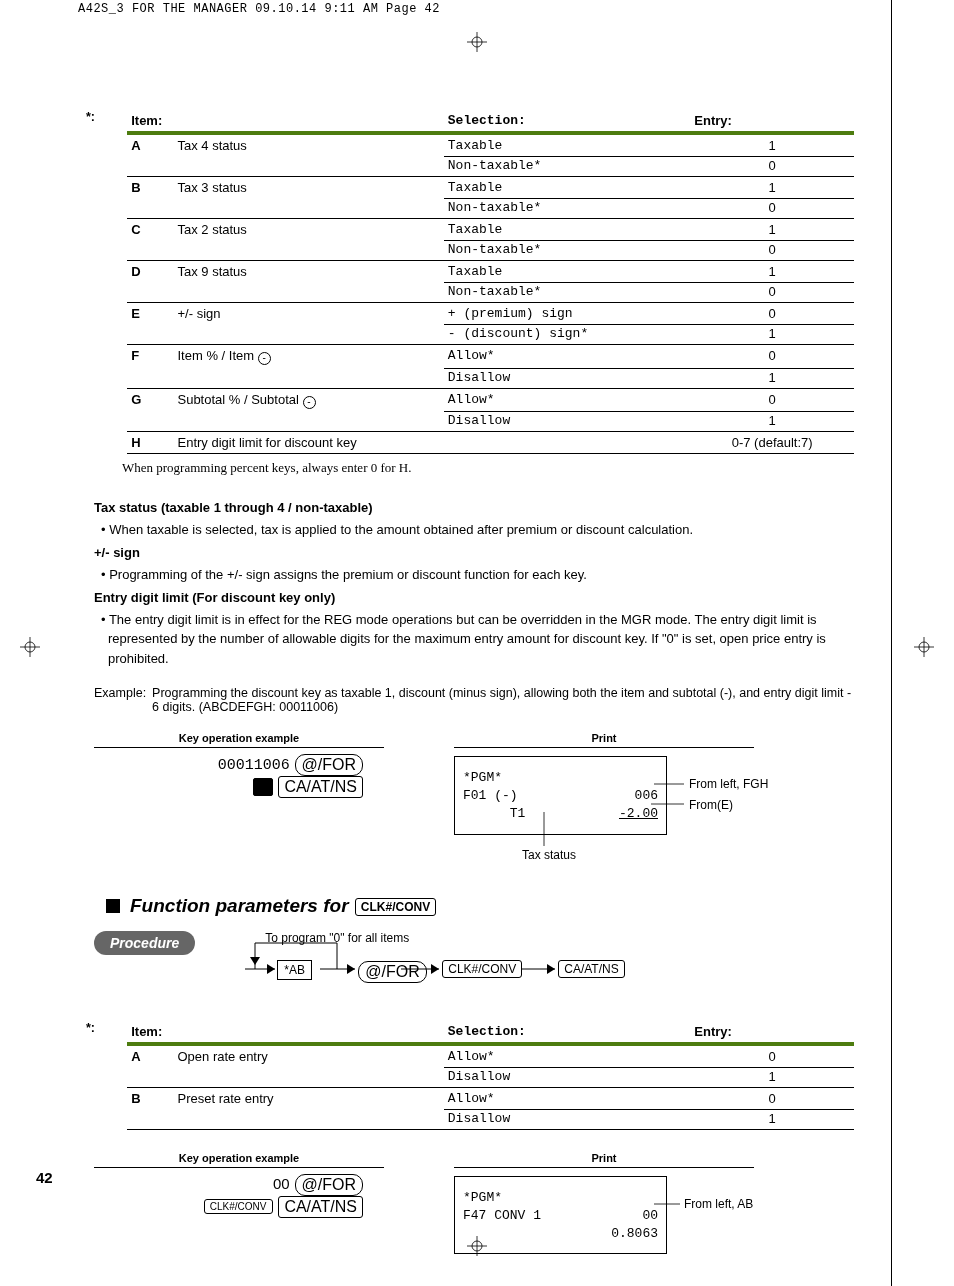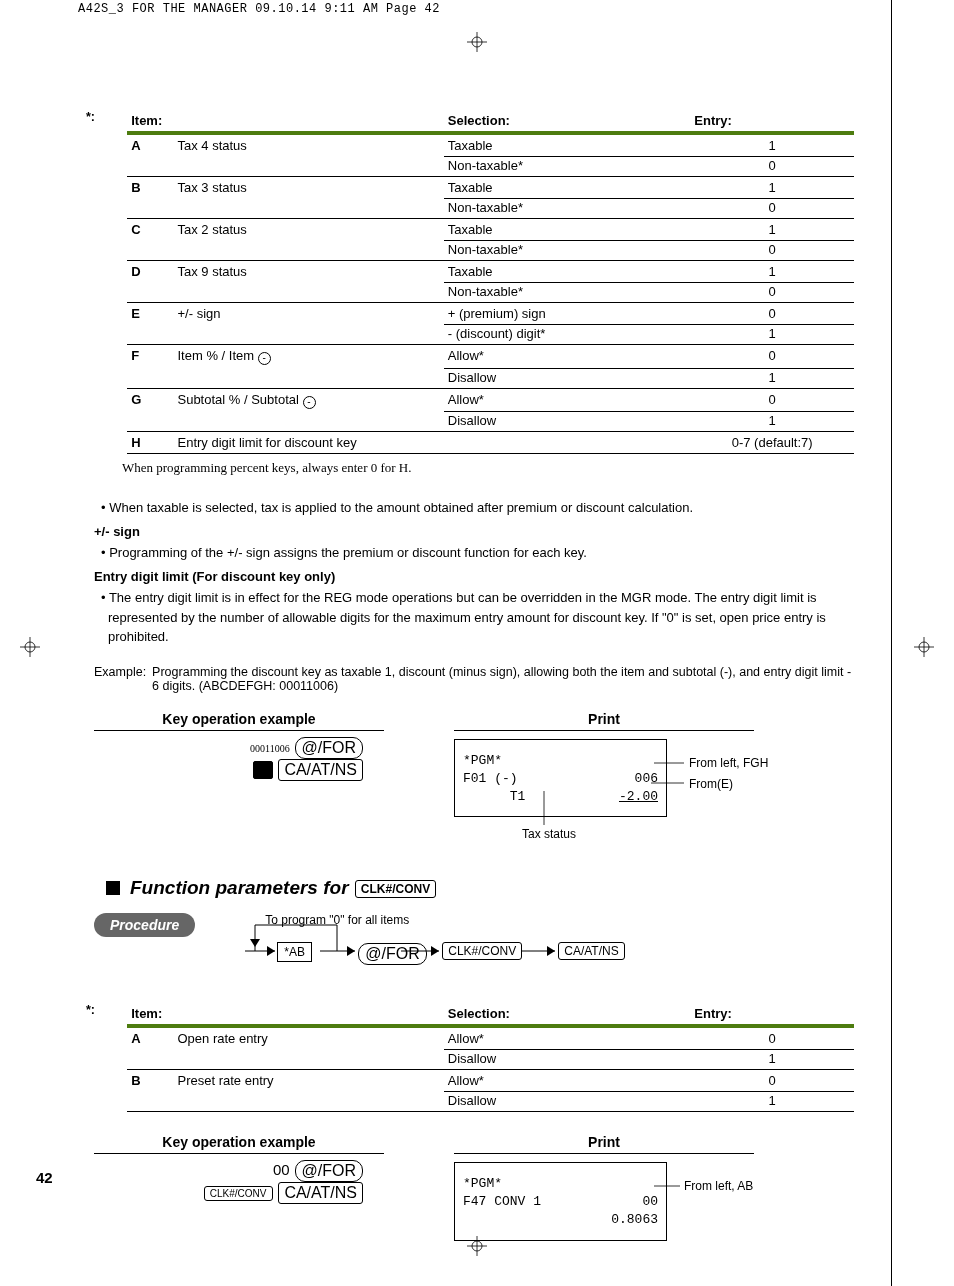--- a/index.html
+++ b/index.html
@@ -74,21 +74,21 @@
     padding: 3px 4px;
   }
   .param-table td {
     border-bottom: 1px solid #000;
     padding: 3px 4px;
     vertical-align: top;
   }
   .col-star { width: 20px; text-align: right; font-weight: bold;}
   .col-item { width: 28px; font-weight: bold; }
   .col-desc { width: 220px; }
-  .col-sel  { width: 200px; text-align: left; }
+  .col-sel  { width: 200px; text-align: left; font-family: Liberation Mono, monospace; }
   .col-entry{ width: 130px; text-align: center; }
   .row-cont td { padding-top: 1px; }
   .circ-minus {
     display: inline-block;
     width: 11px; height: 11px;
     border: 1px solid #000;
     border-radius: 50%;
     line-height: 9px;
     text-align: center;
     font-size: 10px;
@@ -115,21 +115,21 @@
   .ex-col {
     flex: 1;
     text-align: center;
   }
   .ex-title {
     font-weight: bold;
     border-bottom: 1px solid #000;
     text-align: center;
     padding-bottom: 3px;
     margin-bottom: 6px;
-    font-size: 14px;
+    font-size: 11px;
   }
   .key-seq {
     text-align: right;
     padding-right: 20px;
     font-size: 14px;
   }
   .keycap {
     display: inline-block;
     border: 1px solid #000;
     border-radius: 3px;
@@ -336,21 +336,21 @@
             <td class="col-star" style="border-bottom:none;"></td>
             <td class="col-item" style="border-bottom: none;">E</td>
             <td class="col-desc" style="border-bottom: none;">+/- sign</td>
             <td class="col-sel">+ (premium) sign</td>
             <td class="col-entry">0</td>
           </tr>
           <tr class="row-cont">
             <td style="border-bottom:none;"></td>
             <td></td>
             <td></td>
-            <td class="col-sel">- (discount) digit*</td>
+            <td class="col-sel">- (discount) sign*</td>
             <td class="col-entry">1</td>
           </tr>
           <tr>
             <td class="col-star" style="border-bottom:none;"></td>
             <td class="col-item" style="border-bottom: none;">F</td>
             <td class="col-desc" style="border-bottom: none;">Item % / Item <span class="circ-minus">-</span></td>
             <td class="col-sel">Allow*</td>
             <td class="col-entry">0</td>
           </tr>
           <tr class="row-cont">
@@ -380,38 +380,39 @@
             <td class="col-desc">Entry digit limit for discount key</td>
             <td class="col-sel"></td>
             <td class="col-entry">0-7 (default:7)</td>
           </tr>
         </tbody>
     </table>
     <div style="position:absolute; top:0; left:-8px; font-weight:bold;">*:</div>
     <div class="note">When programming percent keys, always enter 0 for H.</div>
 
     <div class="body-text">
+      <div class="hdr">Tax status (taxable 1 through 4 / non-taxable)</div>
       <div class="bullet">• When taxable is selected, tax is applied to the amount obtained after premium or discount calculation.</div>
       <div class="hdr">+/- sign</div>
       <div class="bullet">• Programming of the +/- sign assigns the premium or discount function for each key.</div>
       <div class="hdr">Entry digit limit (For discount key only)</div>
       <div class="bullet">• The entry digit limit is in effect for the REG mode operations but can be overridden in the MGR mode.  The entry digit limit is represented by the number of allowable digits for the maximum entry amount for discount key.  If "0" is set, open price entry is prohibited.</div>
     </div>
 
     <div class="example-block" style="margin-top:18px;">
       <div style="display:flex; gap:6px;">
         <div>Example:</div>
         <div style="flex:1;">Programming the discount key as taxable 1, discount (minus sign), allowing both the item and subtotal (-), and entry digit limit - 6 digits.  (ABCDEFGH: 00011006)</div>
       </div>
 
       <div class="ex-columns" style="margin-top:18px;">
         <div class="ex-col" style="flex:0 0 290px;">
           <div class="ex-title">Key operation example</div>
           <div class="key-seq">
-            <span style="font-family:Liberation Serif, serif; font-size:10px;">00011006</span>
+            <span style="font-family:Liberation Mono, monospace; font-size:15px;">00011006</span>
             <span class="keycap round">@/FOR</span><br>
             <span class="keycap sq">⊖</span>
             <span class="keycap">CA/AT/NS</span>
           </div>
         </div>
         <div class="ex-col" style="flex:0 0 300px; position:relative;">
           <div class="ex-title">Print</div>
           <div class="receipt-box" style="margin-left:0;">
             <div>*PGM*</div>
             <div class="receipt-row"><span>F01 (-)</span><span>006</span></div>

